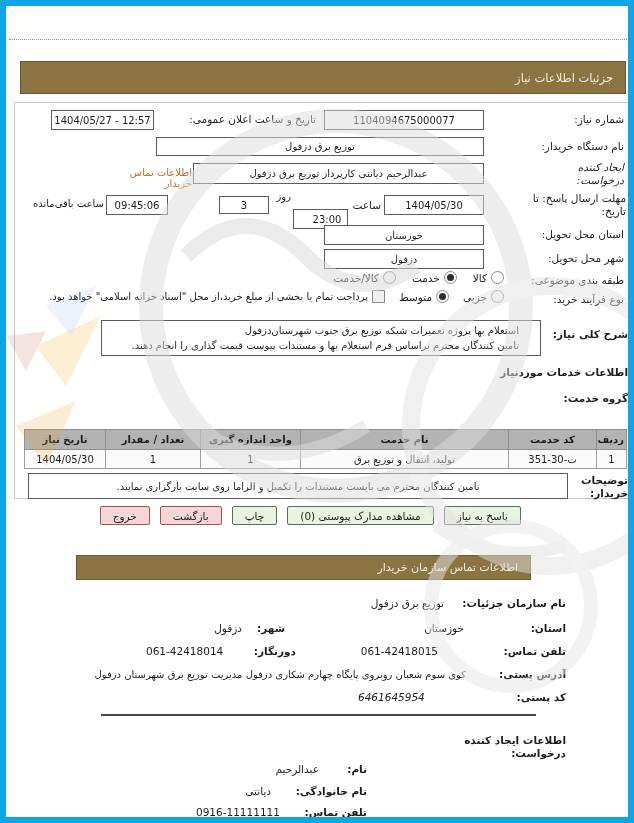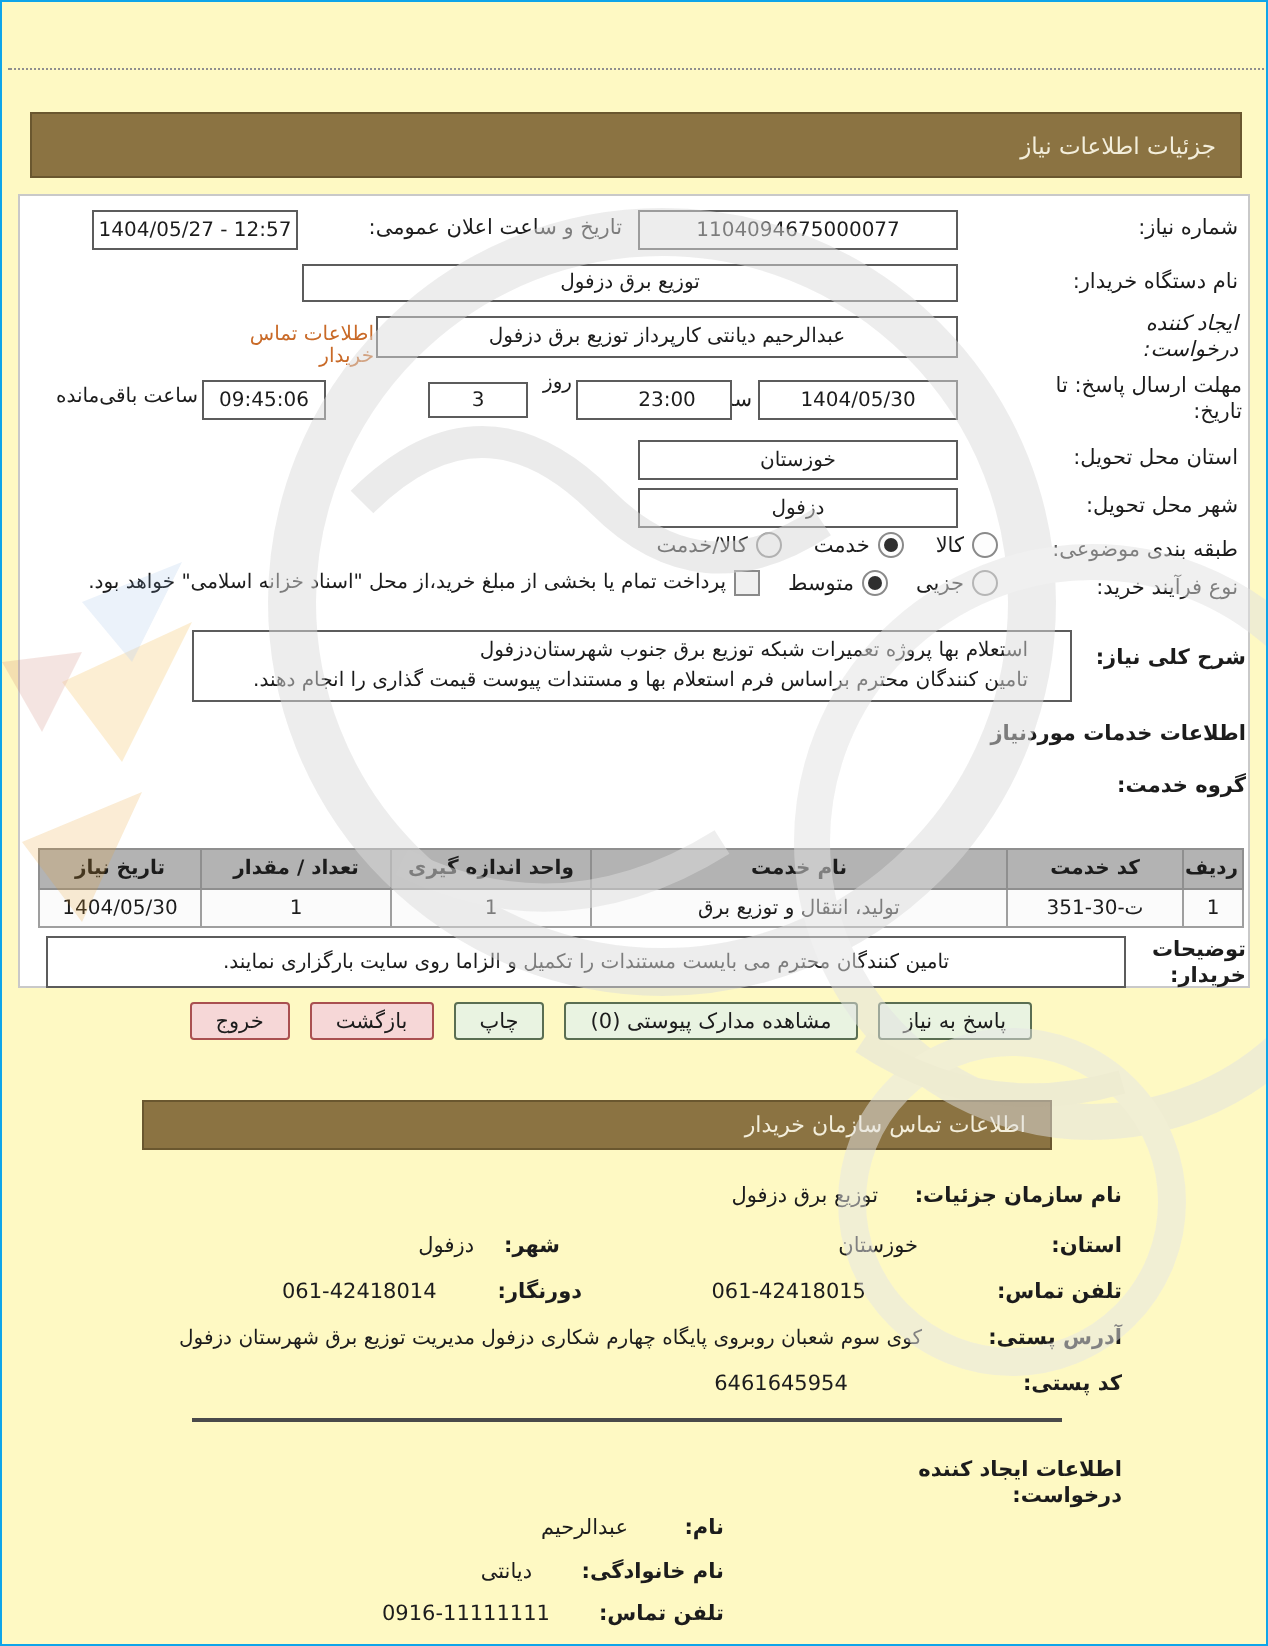--- a/index.html
+++ b/index.html
@@ -1,18 +1,18 @@
 <!DOCTYPE html>
 <html lang="fa" dir="rtl"><head>
 <meta charset="utf-8">
 <style>
   html,body{margin:0;padding:0;background:#e9e9e9;}
   .page{
     position:relative;width:634px;height:823px;margin:0 auto;
-    background:#fef9c3;border:1px solid #0ea5e9;box-sizing:border-box;
+    background:#ffffff;border:6px solid #0ea5e9;box-sizing:border-box;
     font-family:"DejaVu Sans",sans-serif;font-size:10.5px;color:#1c1c1c;
     direction:rtl;overflow:hidden;
   }
   .abs{position:absolute;box-sizing:border-box;}
   .dotted{border-top:1px dotted #8f8f8f;height:0;}
   .bar{
     background:#8B7342;border:1px solid #6a572f;color:#f3eedb;
     display:flex;align-items:center;padding:0 12px;font-size:11.5px;
   }
   .panel{border:1px solid #c9c9c9;background:#fff;}
@@ -74,21 +74,21 @@
   <div class="abs box" style="left:187px;top:157px;width:291px;height:21px;">
     <span>عبدالرحیم دیانتی کارپرداز توزیع برق دزفول</span>
   </div>
   <div class="abs link" style="left:110px;top:161px;width:76px;text-align:right;">اطلاعات تماس خریدار</div>
 
   <div class="abs lbl" style="left:515px;top:186px;width:105px;text-align:right;">مهلت ارسال پاسخ: تا تاریخ:</div>
   <div class="abs box" style="left:378px;top:189px;width:100px;height:20px;">
     <span class="ltr">1404/05/30</span>
   </div>
   <div class="abs lbl" style="left:345px;top:193px;width:30px;text-align:right;">ساعت</div>
-  <div class="abs box" style="left:287px;top:189px;width:78px;height:20px;padding-left:13px;">
+  <div class="abs box" style="left:287px;top:203px;width:55px;height:20px;padding-left:13px;">
     <span class="ltr">23:00</span>
   </div>
   <div class="abs lbl" style="left:265px;top:184px;width:20px;font-size:10px;">روز</div>
   <div class="abs box" style="left:213px;top:190px;width:50px;height:18px;">
     <span class="ltr">3</span>
   </div>
   <div class="abs box" style="left:100px;top:189px;width:62px;height:20px;">
     <span class="ltr">09:45:06</span>
   </div>
   <div class="abs lbl" style="left:14px;top:191px;width:84px;font-size:10px;text-align:right;">ساعت باقی‌مانده</div>
@@ -203,21 +203,21 @@
 
   <div class="abs lbl bold" style="left:493px;top:639px;width:67px;text-align:right;">تلفن تماس:</div>
   <div class="abs lbl ltr" style="left:352px;top:639px;width:80px;text-align:right;">061-42418015</div>
   <div class="abs lbl bold" style="left:232px;top:639px;width:58px;text-align:right;">دورنگار:</div>
   <div class="abs lbl ltr" style="left:140px;top:639px;width:80px;text-align:left;">061-42418014</div>
 
   <div class="abs lbl bold" style="left:493px;top:662px;width:67px;text-align:right;">آدرس پستی:</div>
   <div class="abs lbl" style="left:88px;top:662px;width:372px;text-align:right;font-size:10px;">کوی سوم شعبان روبروی پایگاه چهارم شکاری دزفول مدیریت توزیع برق شهرستان دزفول</div>
 
   <div class="abs lbl bold" style="left:500px;top:685px;width:60px;text-align:right;">کد پستی:</div>
-  <div class="abs lbl ltr" style="left:352px;top:685px;width:75px;text-align:center;">6461645954</div>
+  <div class="abs lbl ltr" style="left:352px;top:685px;width:75px;text-align:left;font-style:italic;">6461645954</div>
 
   <div class="abs divider" style="left:95px;top:708px;width:435px;"></div>
 
   <div class="abs lbl bold" style="left:400px;top:728px;width:160px;text-align:right;">اطلاعات ایجاد کننده درخواست:</div>
 
   <div class="abs lbl bold" style="left:333px;top:757px;width:28px;text-align:right;">نام:</div>
   <div class="abs lbl" style="left:228px;top:757px;width:85px;text-align:right;">عبدالرحیم</div>
 
   <div class="abs lbl bold" style="left:285px;top:779px;width:76px;text-align:right;">نام خانوادگی:</div>
   <div class="abs lbl" style="left:210px;top:779px;width:55px;text-align:right;">دیانتی</div>

